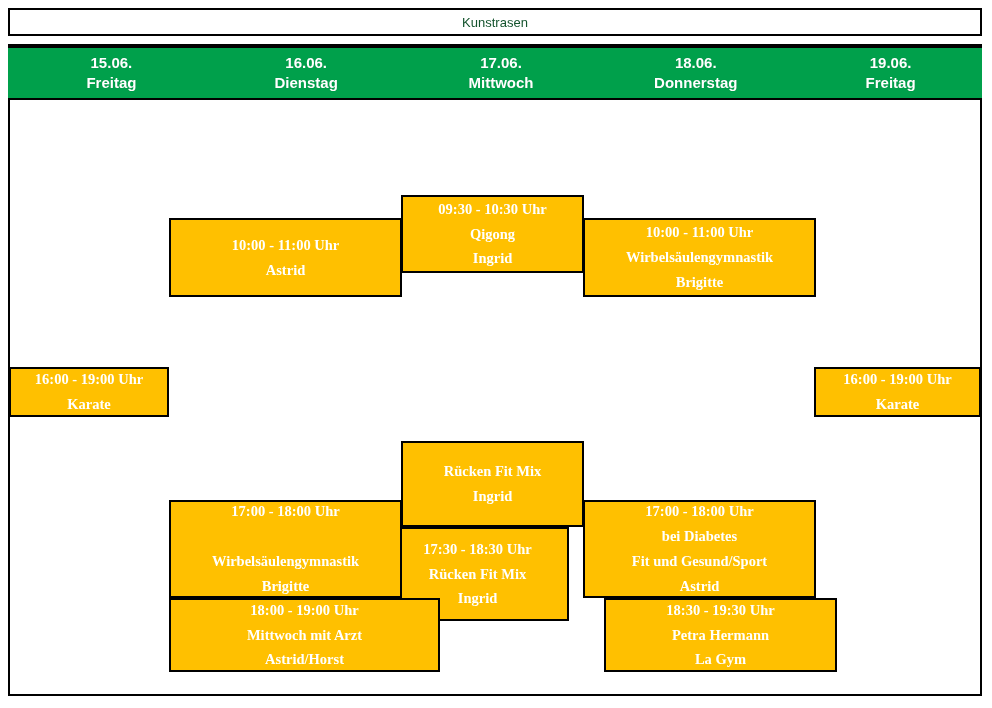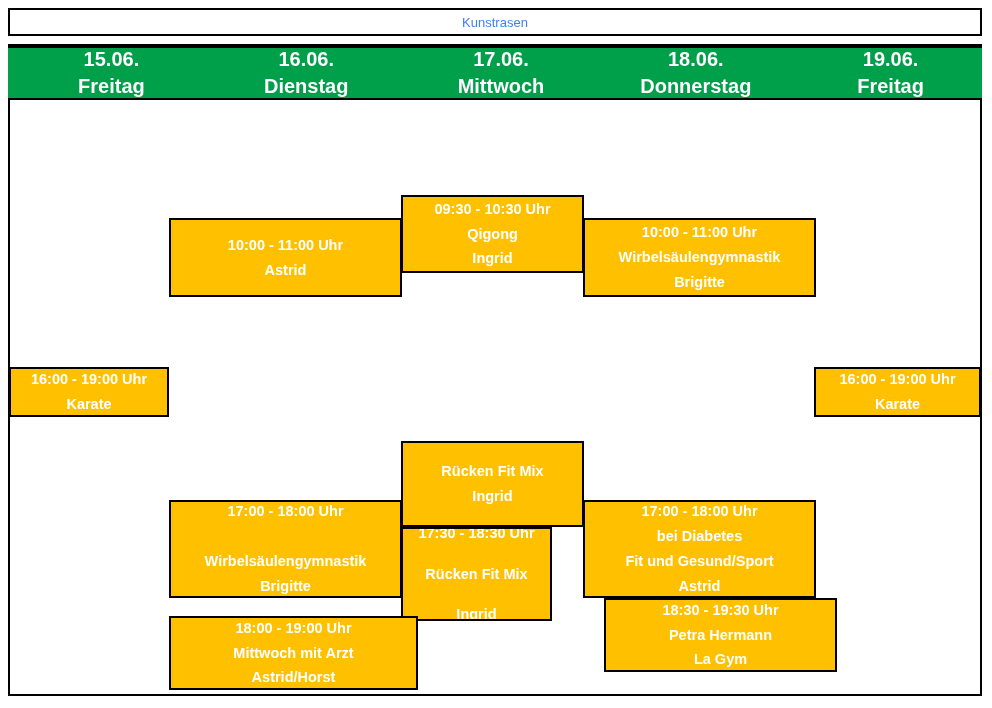--- a/index.html
+++ b/index.html
@@ -31,21 +31,21 @@
     border: 2px solid #000000;
     box-sizing: border-box;
     background: #ffffff;
     display: flex;
     align-items: center;
     justify-content: center;
   }
   .title-text {
     font-size: 13px;
     font-weight: normal;
-    color: #3b82f6;
+    color: #14532d;
     font-family: "Liberation Sans", sans-serif;
     letter-spacing: 0px;
     line-height: 1;
   }
 
   .grid-frame {
     position: absolute;
     left: 8px;
     top: 44px;
     width: 974px;
@@ -69,21 +69,21 @@
     display: flex;
   }
   .day-cell {
     flex: 1 1 0;
     display: flex;
     flex-direction: column;
     align-items: center;
     justify-content: center;
     color: #ffffff;
     font-weight: bold;
-    font-size: 20px;
+    font-size: 15px;
     line-height: 1.33;
     text-shadow: 0 0 1px rgba(0,0,0,0.15);
     margin-left: 12px;
   }
   .day-date, .day-name { display: block; white-space: nowrap; }
 
   
   .event {
     position: absolute;
     background: #ffc000;
@@ -93,21 +93,21 @@
     font-weight: bold;
     font-size: 14.5px;
     line-height: 1.72;
     text-align: center;
     overflow: hidden;
     white-space: nowrap;
     display: flex;
     flex-direction: column;
     justify-content: center;
   }
-  .event .line { display: block; }
+  .event .line { display: block; font-family: Liberation Serif, serif; }
   .event .line.blank { visibility: hidden; }
 
   
   .event.clip-left {
     text-align: center;
   }
 </style>
 </head>
 <body>
 
@@ -167,34 +167,34 @@
   <div class="event" style="left:814px; top:367px; width:167px; height:50px;">
     <span class="line">16:00 - 19:00 Uhr</span>
     <span class="line">Karate</span>
   </div>
 
   <div class="event" style="left:401px; top:441px; width:183px; height:86px;">
     <span class="line">Rücken Fit Mix</span>
     <span class="line">Ingrid</span>
   </div>
 
-  <div class="event" style="left:401px; top:527px; width:151px; height:94px;gap:16px;">
+  <div class="event" style="left:386px; top:527px; width:183px; height:94px;">
     <span class="line">17:30 - 18:30 Uhr</span>
     <span class="line">Rücken Fit Mix</span>
     <span class="line">Ingrid</span>
   </div>
 
   <div class="event" style="left:169px; top:500px; width:233px; height:98px;">
     <span class="line">17:00 - 18:00 Uhr</span>
     <span class="line blank">&nbsp;</span>
     <span class="line">Wirbelsäulengymnastik</span>
     <span class="line">Brigitte</span>
   </div>
 
-  <div class="event" style="left:169px; top:616px; width:249px; height:74px;">
+  <div class="event" style="left:169px; top:598px; width:271px; height:74px;">
     <span class="line">18:00 - 19:00 Uhr</span>
     <span class="line">Mittwoch mit Arzt</span>
     <span class="line">Astrid/Horst</span>
   </div>
 
   <div class="event" style="left:583px; top:500px; width:233px; height:98px;">
     <span class="line">17:00 - 18:00 Uhr</span>
     <span class="line">bei Diabetes</span>
     <span class="line">Fit und Gesund/Sport</span>
     <span class="line">Astrid</span>

